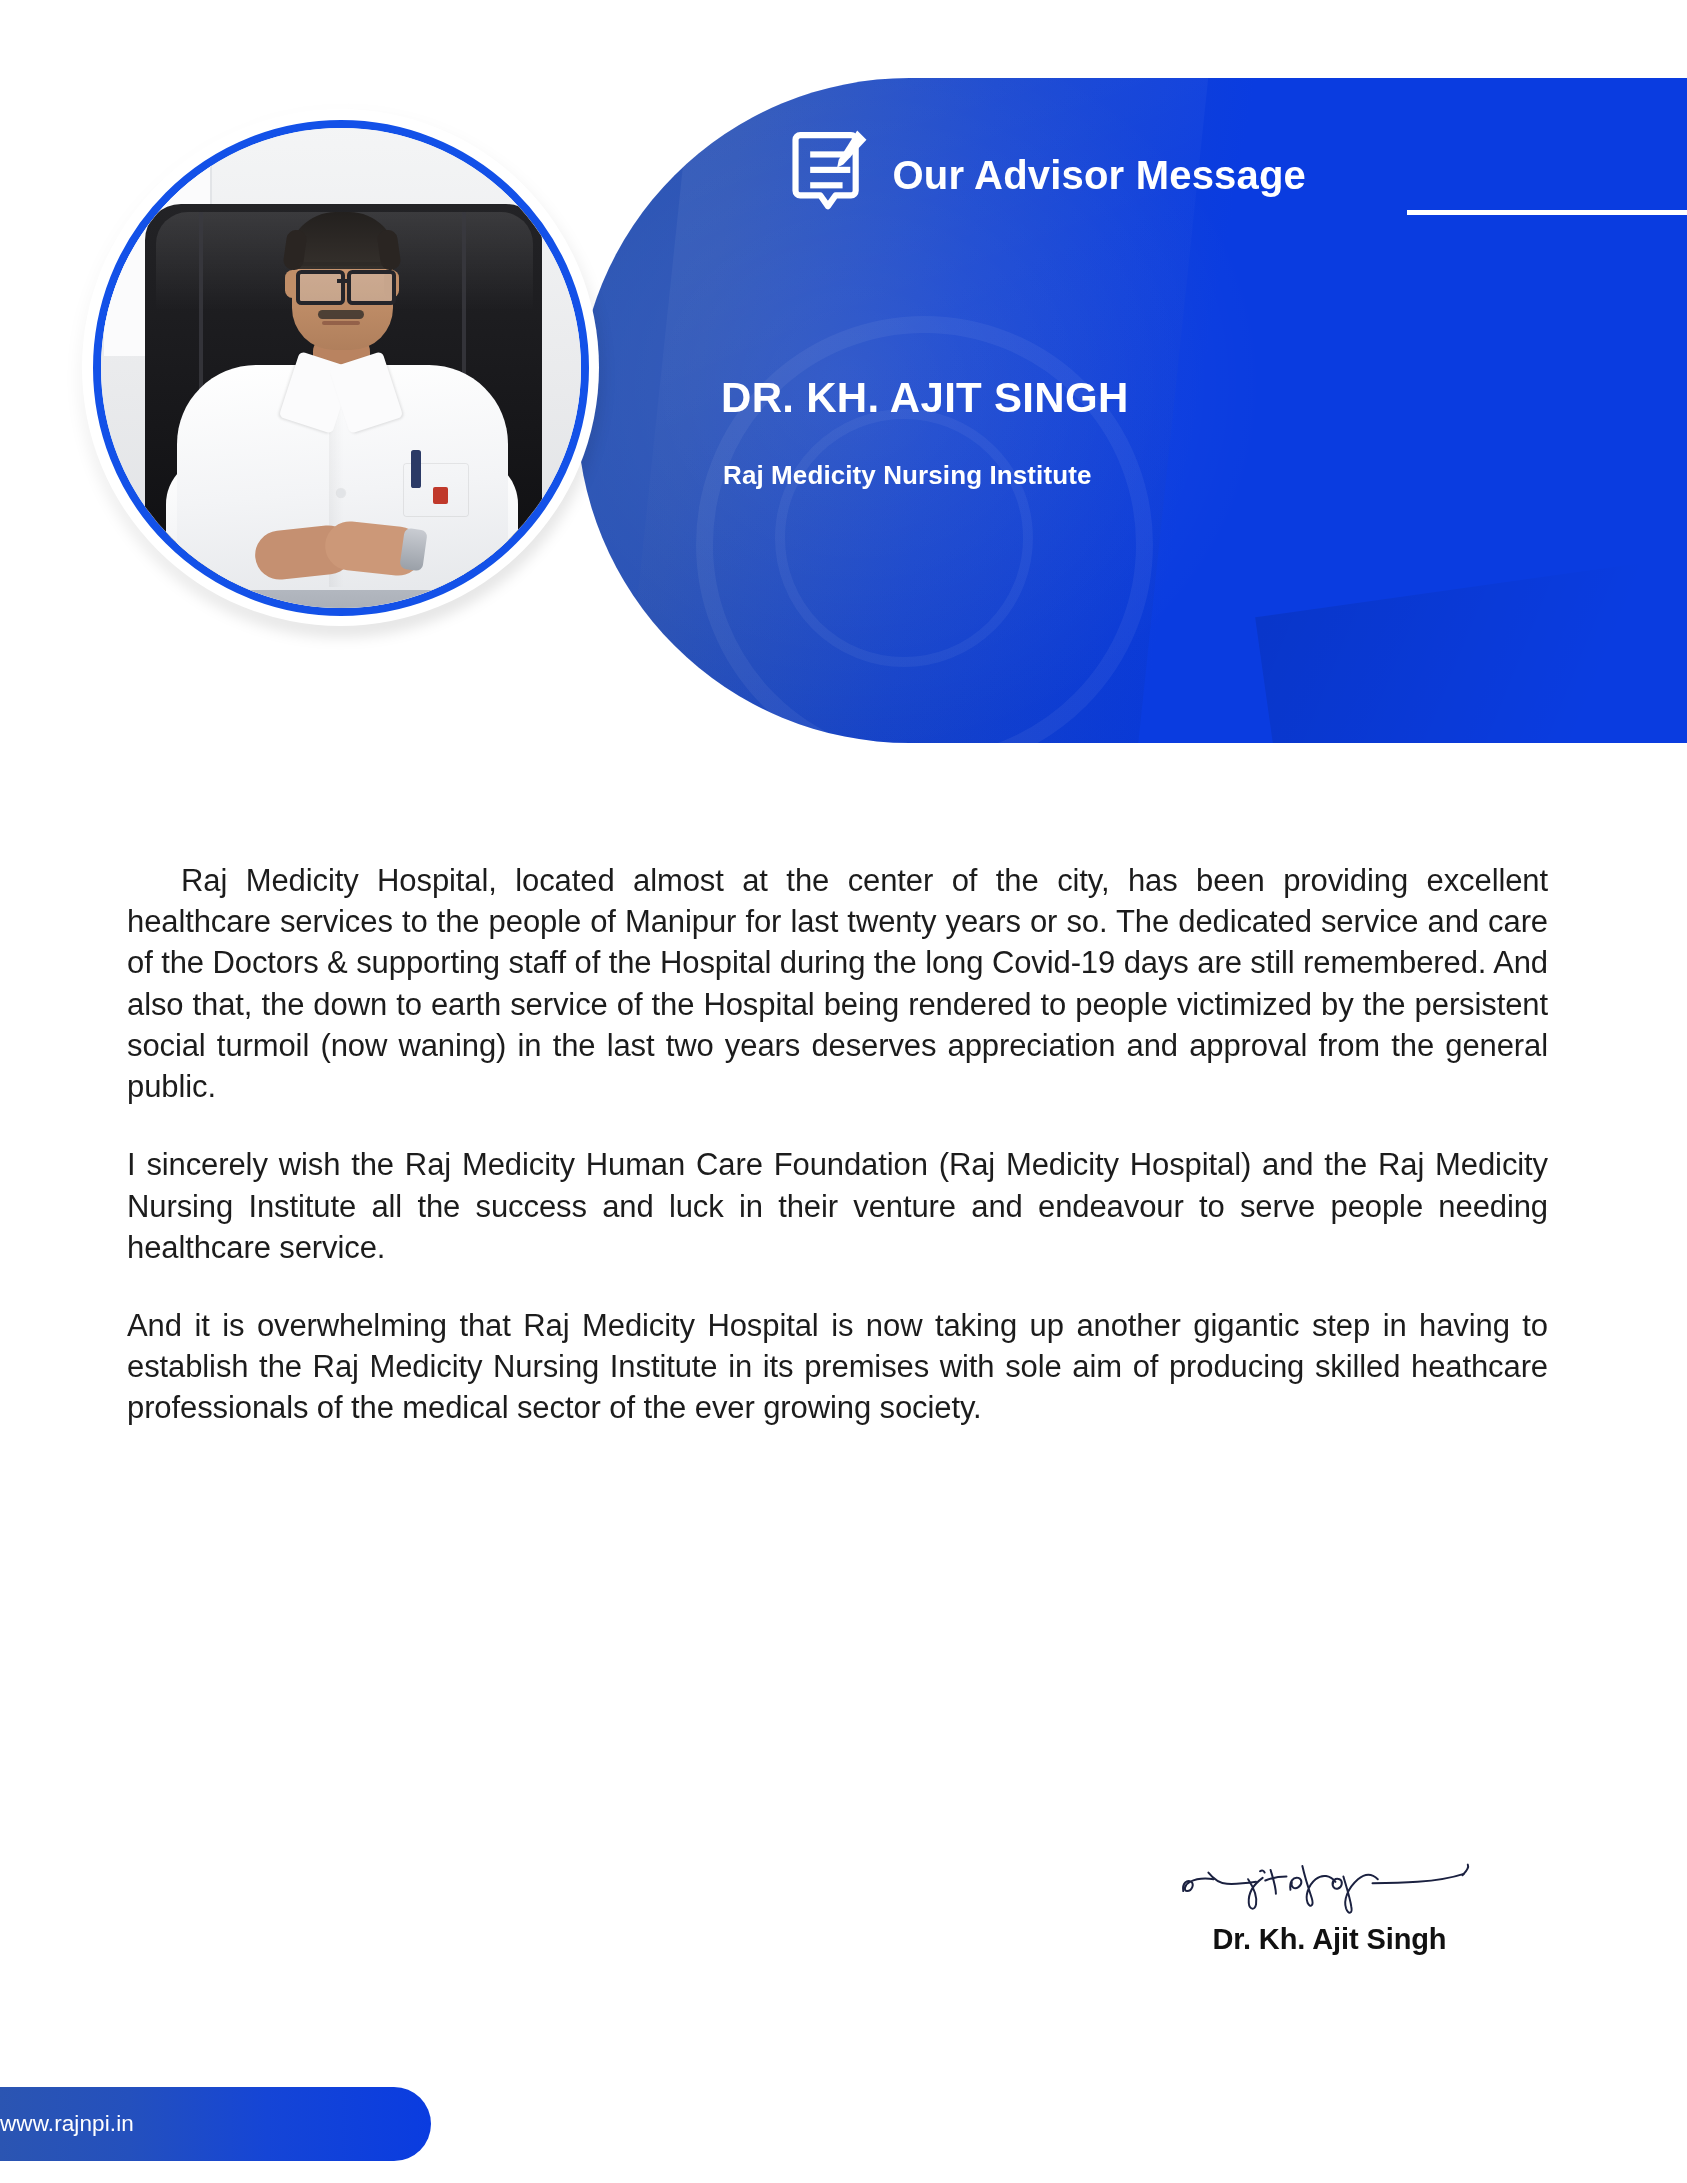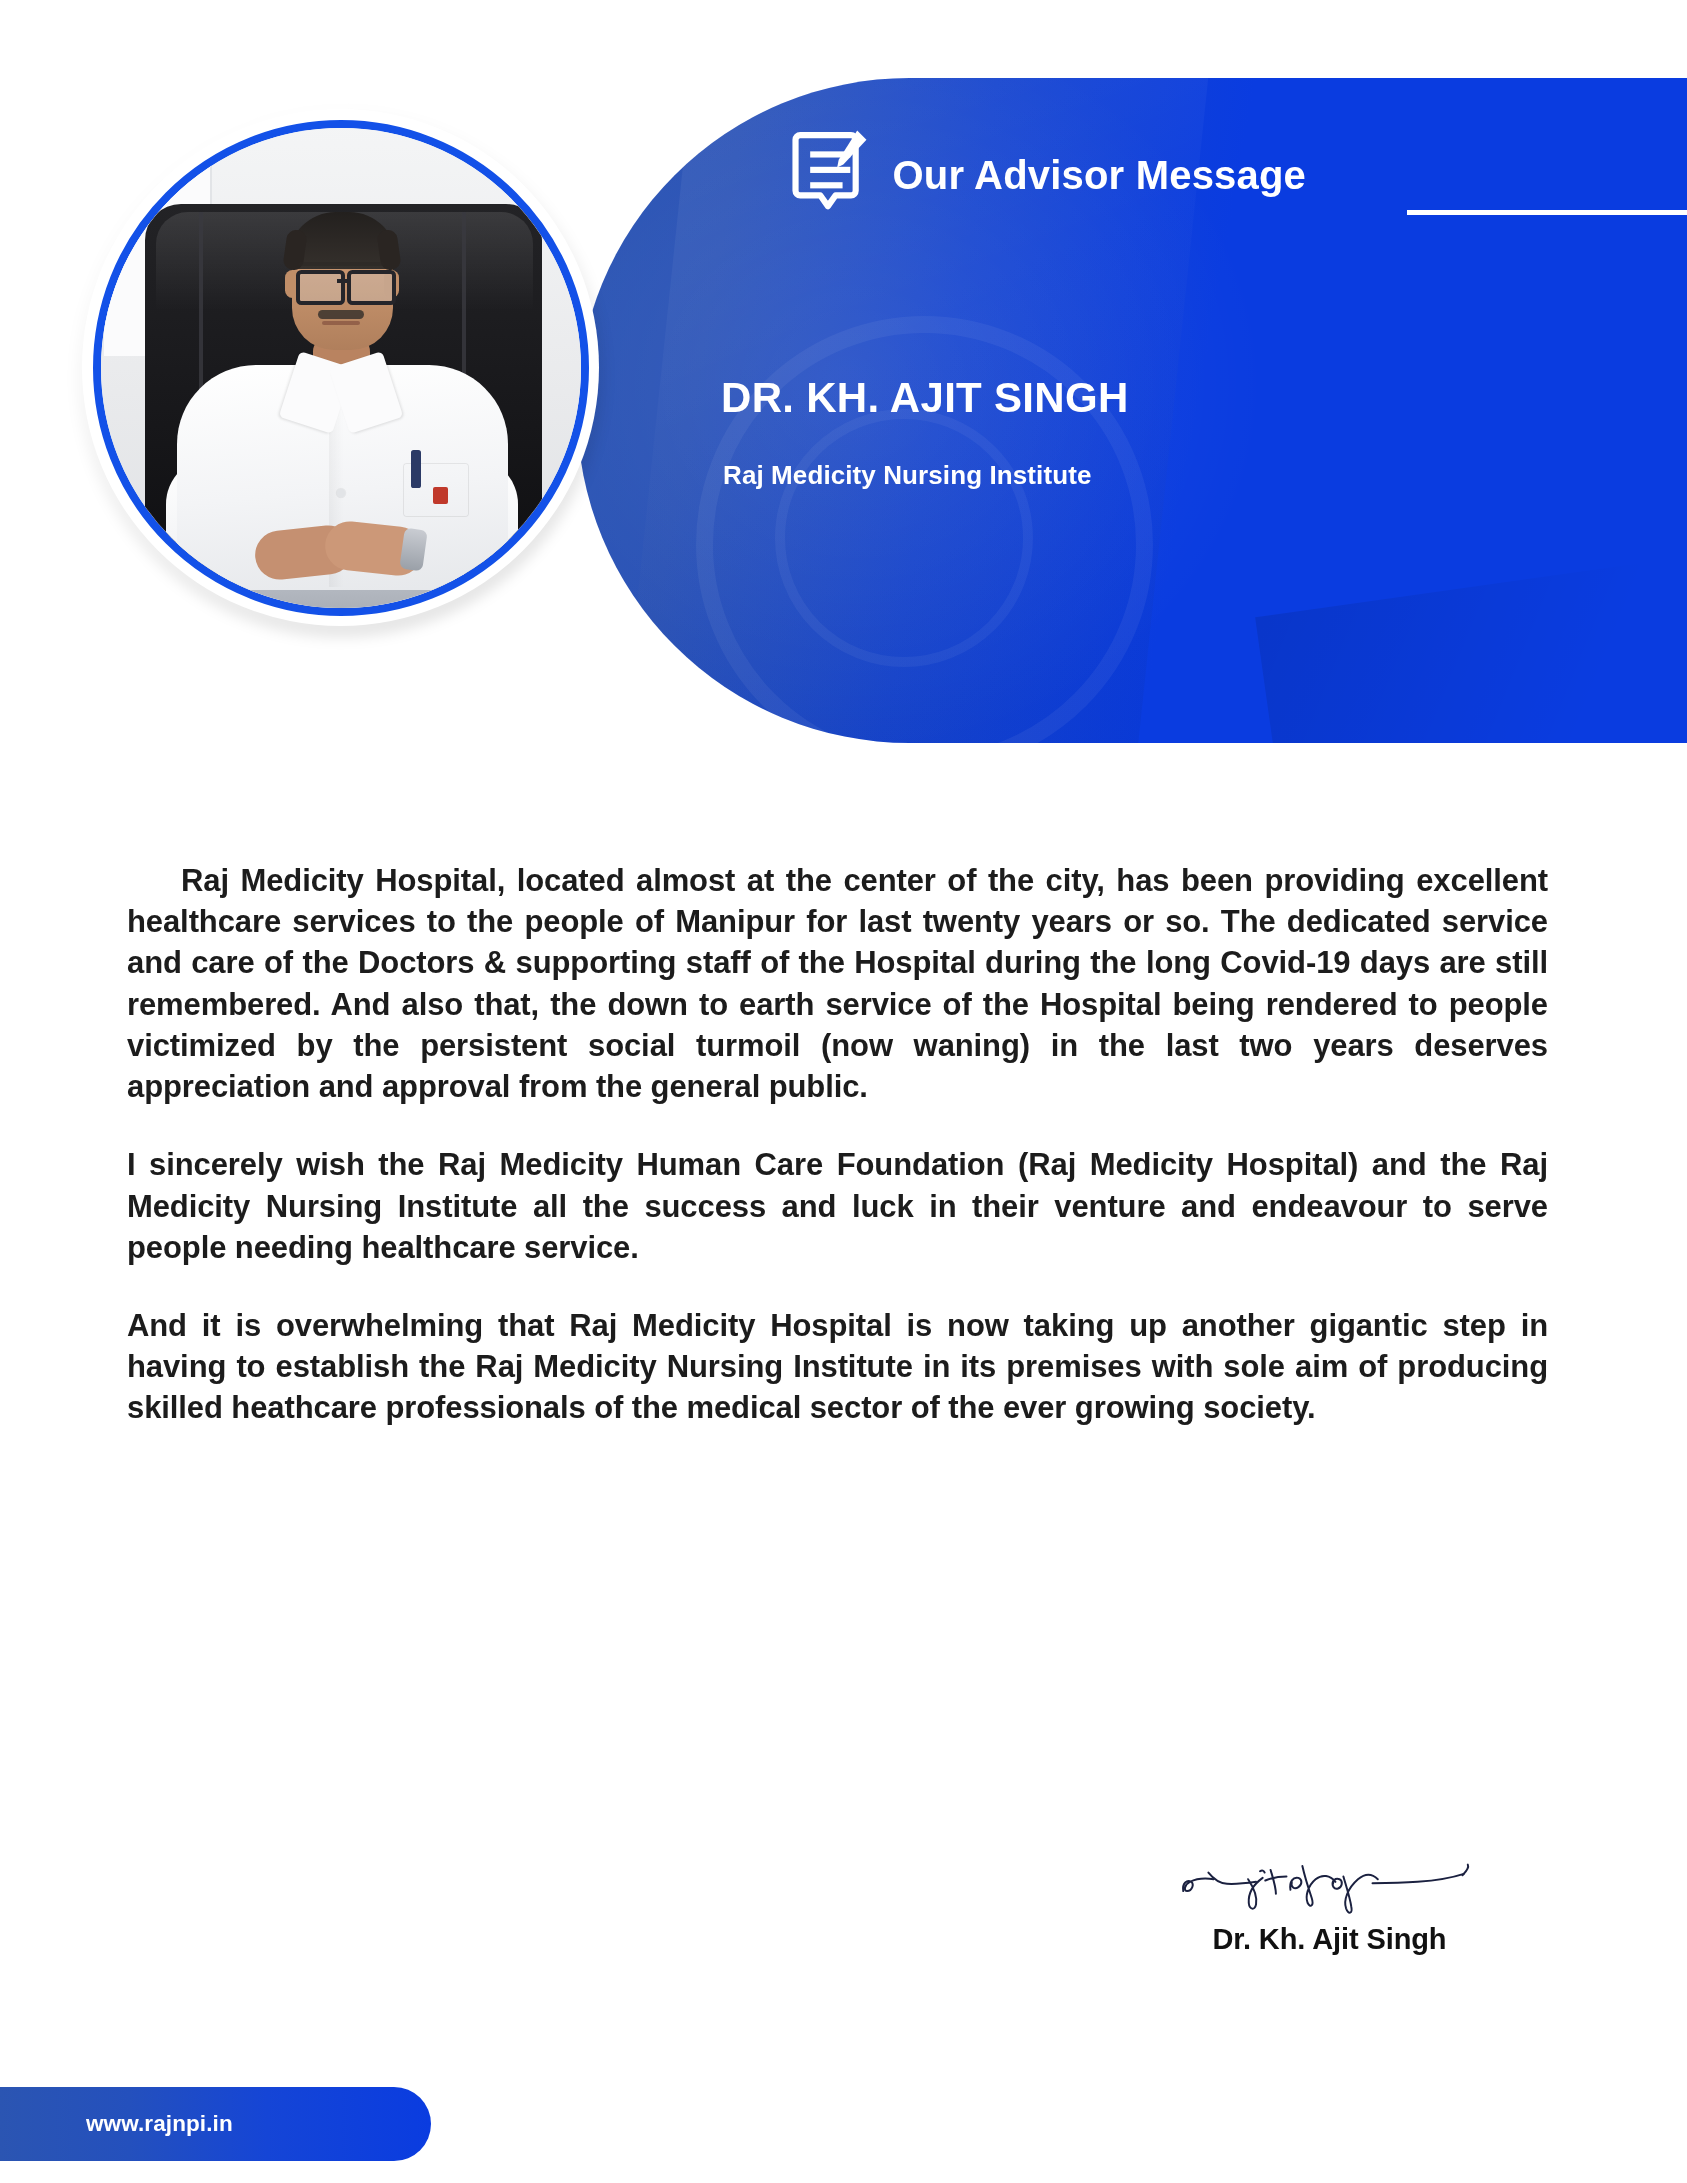--- a/index.html
+++ b/index.html
@@ -154,21 +154,21 @@
     position:absolute;
     left:127px;top:860px;
     width:1437px;
     color:#1c1c1c;
   }
   #body-text p{
     margin:0 16px 37px 0;
     font-size:31px;
     line-height:1.33;
     text-align:justify;
-    font-weight:700;
+    font-weight:400;
     letter-spacing:-0.1px;
   }
   #body-text p.first{ text-indent:54px; }
   #body-text p:last-child{ margin-bottom:0; }
 
   
   #signature-block{
     position:absolute;
     left:1151px;top:1846px;
     width:357px;
@@ -184,22 +184,21 @@
   
   #footer-bar{
     position:absolute;
     left:0;top:2087px;
     width:431px;height:74px;
     background:linear-gradient(90deg,#2b55b2 0%,#2450bd 30%,#1545d6 62%,#0a3ce0 100%);
     border-radius:0 37px 37px 0;
     display:flex;align-items:center;
   }
   #footer-url{
-    margin-left:86px;
-    color:#ffffff;font-size:22.5px;font-weight:700;letter-spacing:0.1px;
+    color:#ffffff;font-size:22.5px;font-weight:400;letter-spacing:0.1px;
   }
 </style>
 </head>
 <body>
 
 <div id="header">
 
   <div id="banner">
     <div class="wash1"></div>
     <div class="wash4"></div>

